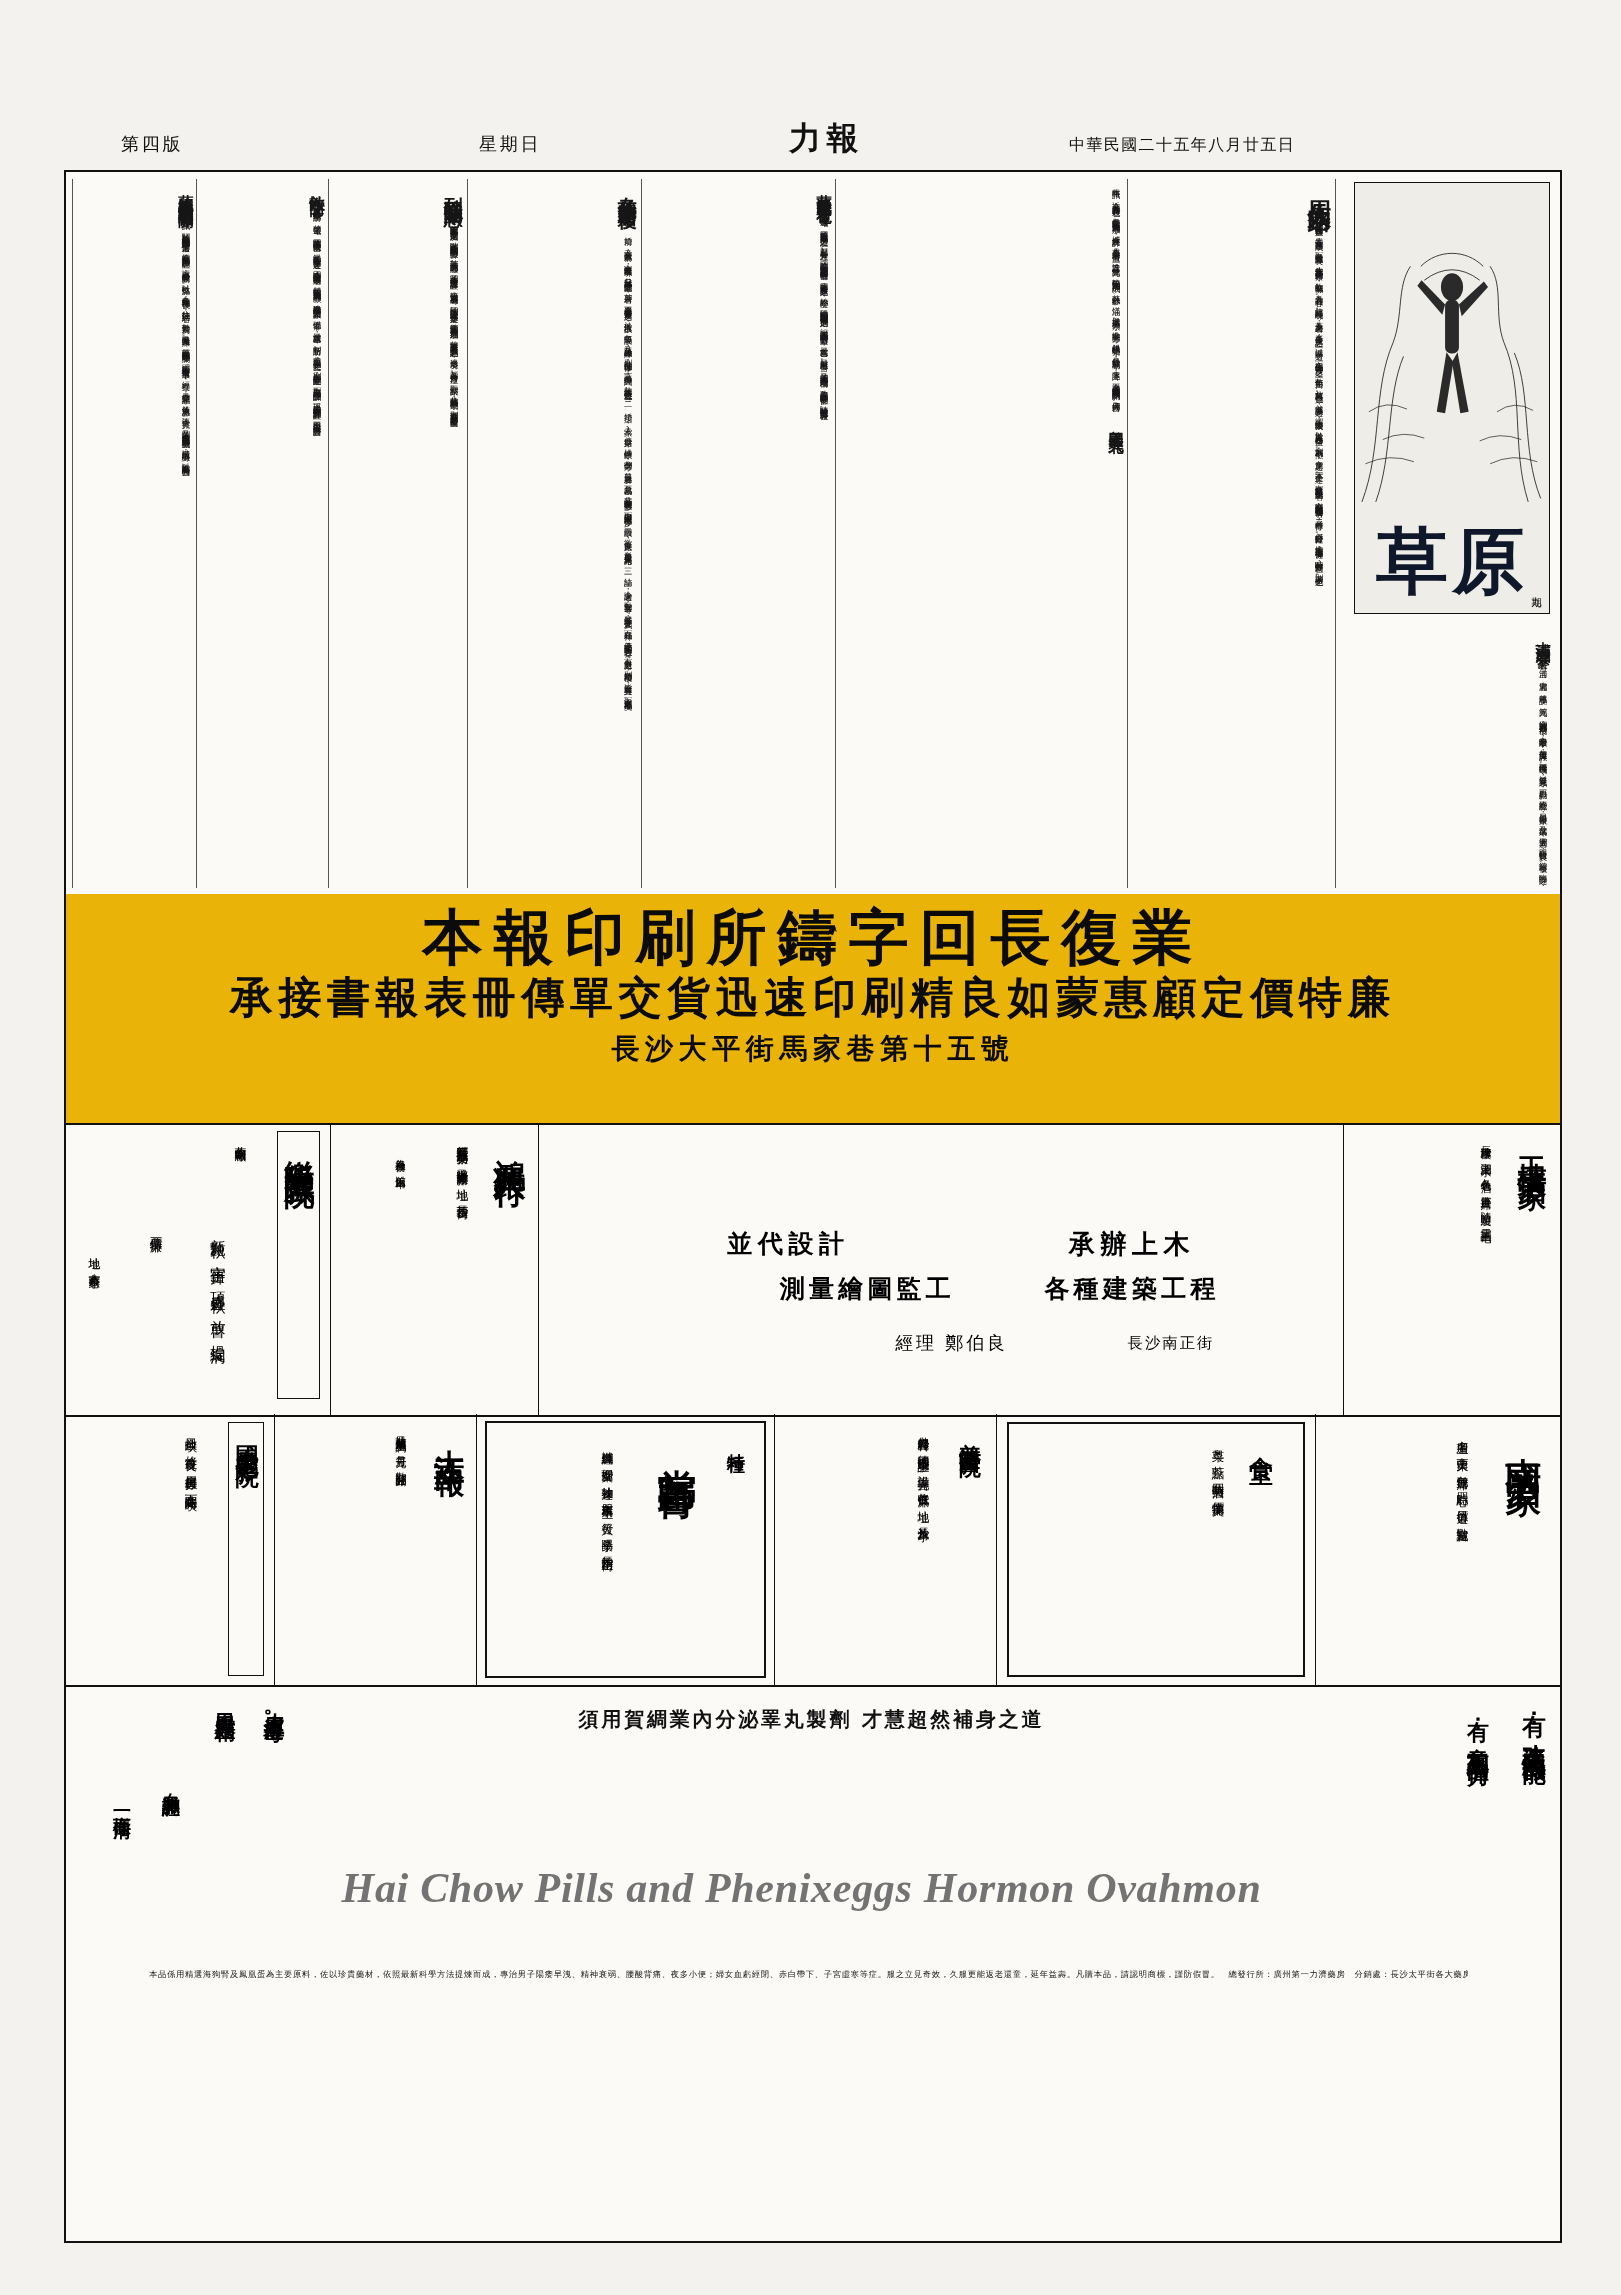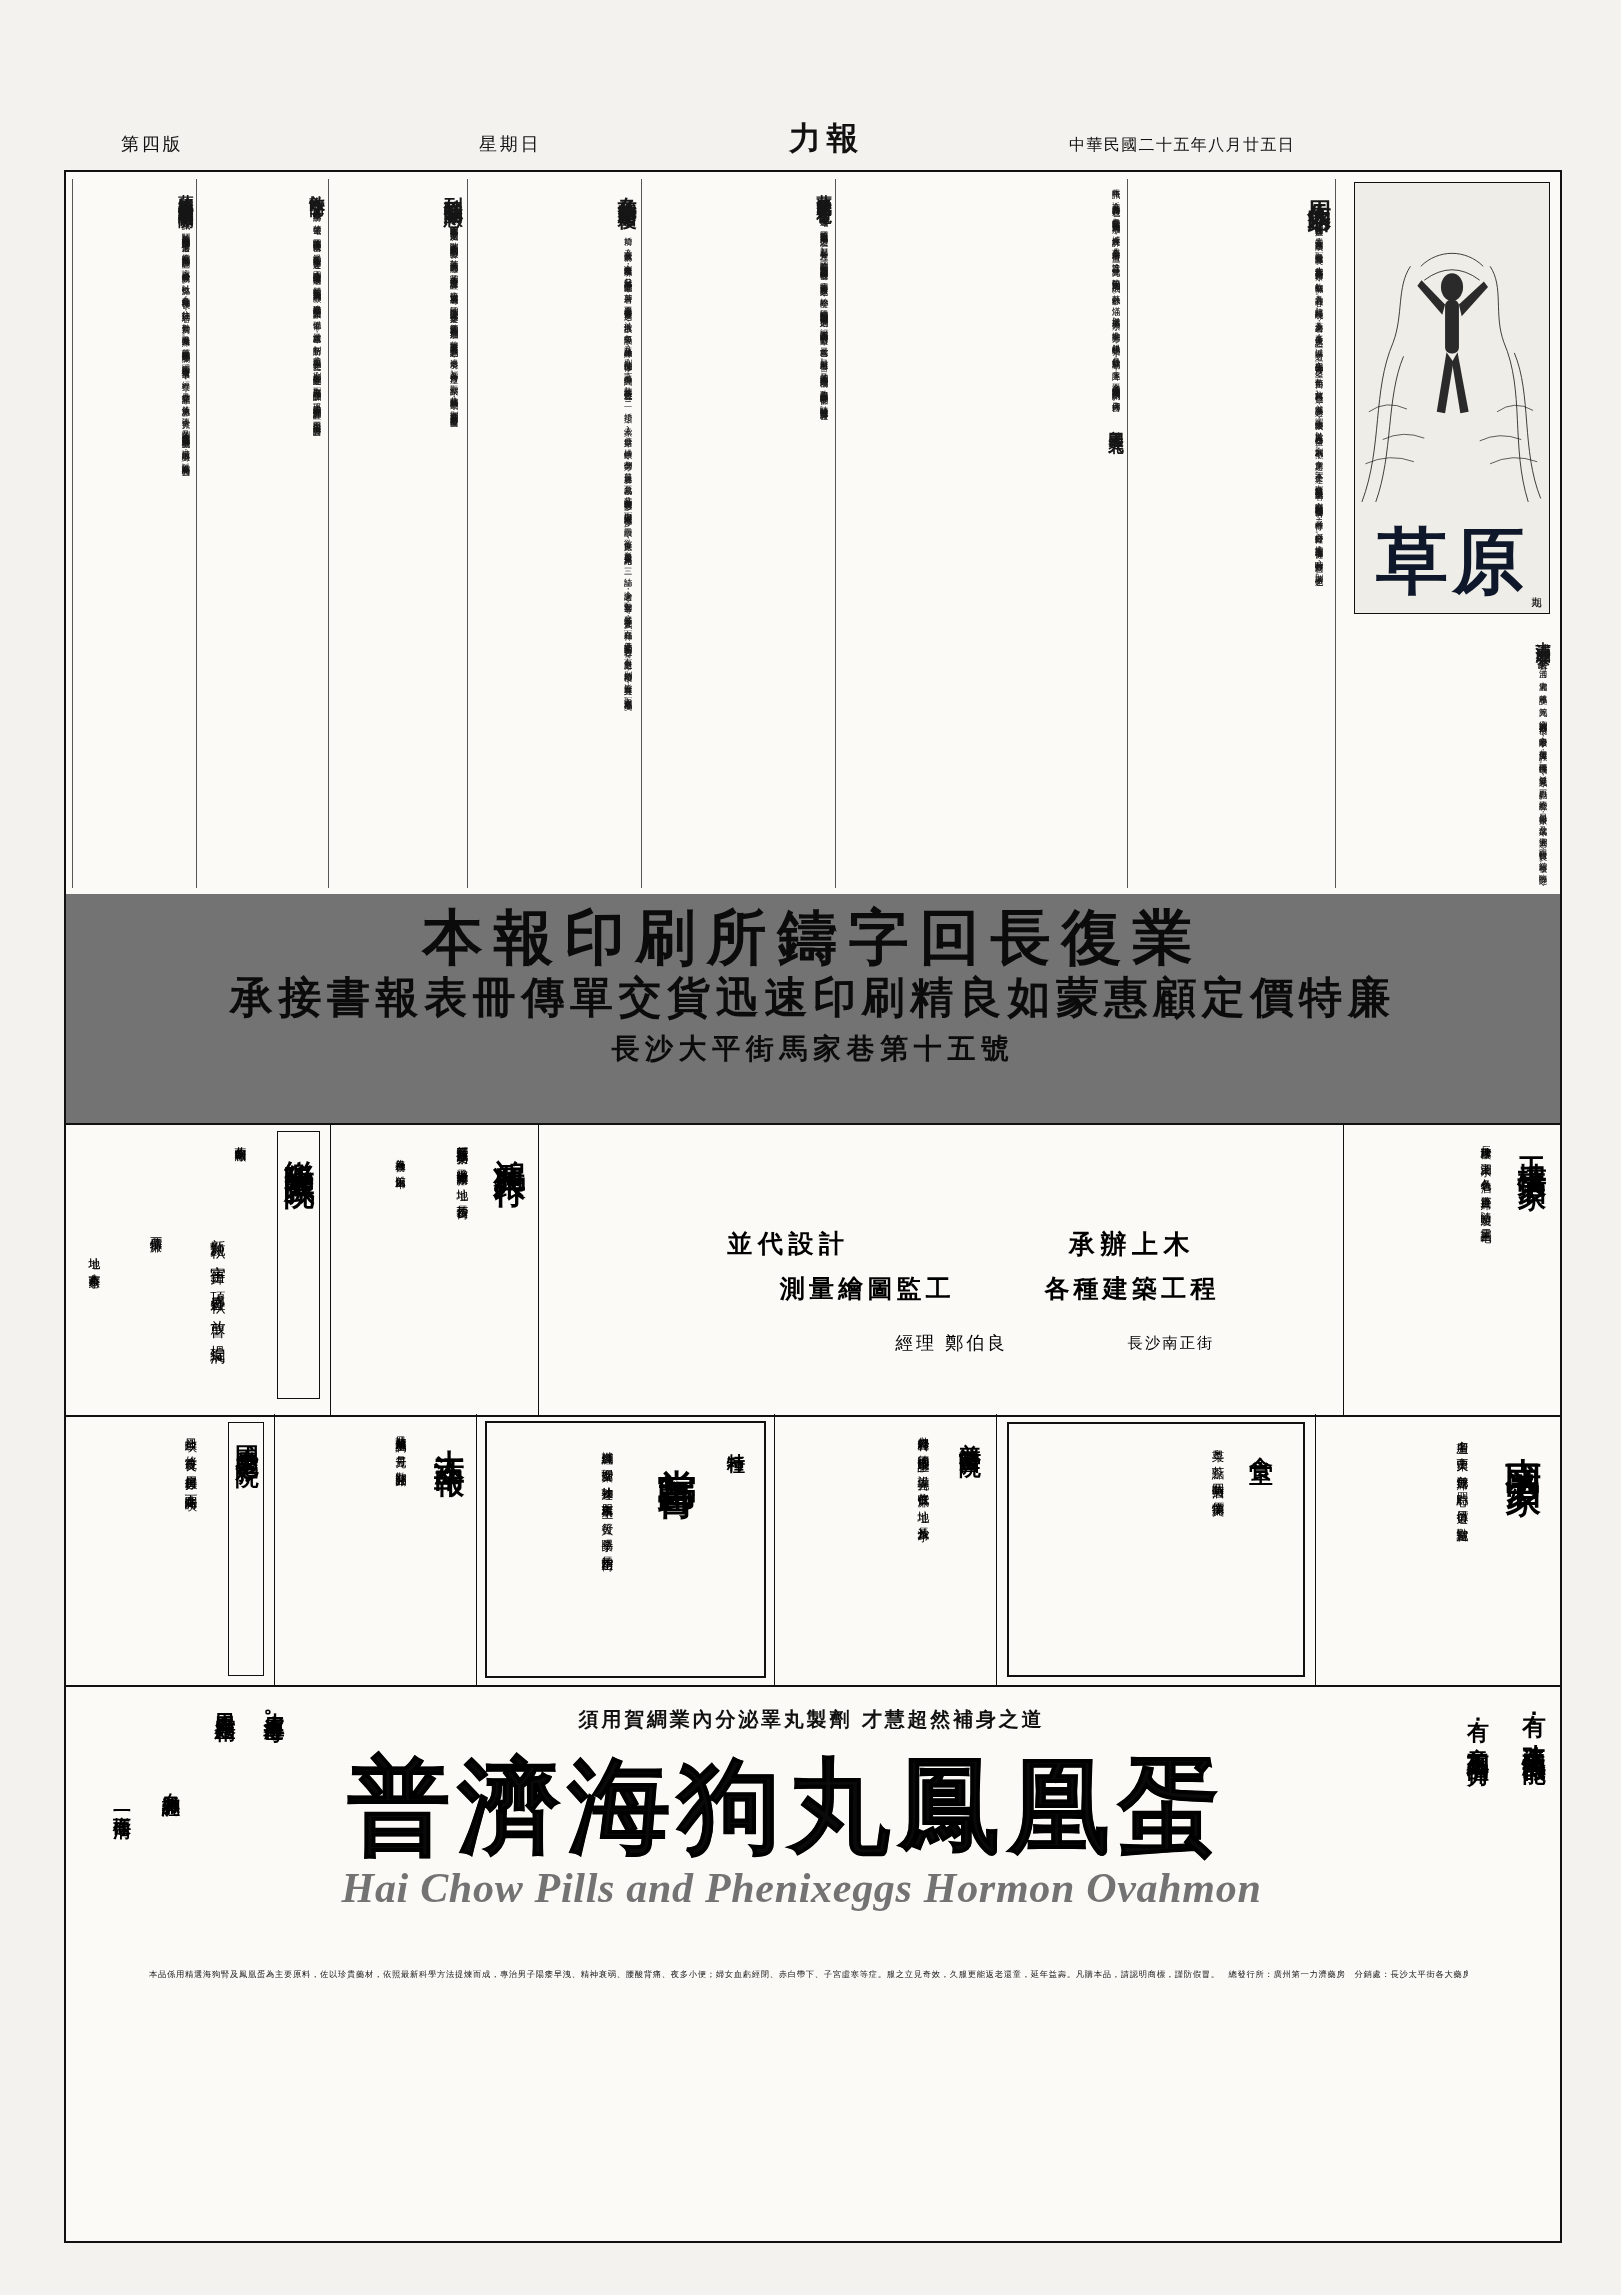--- a/index.html
+++ b/index.html
@@ -66,21 +66,21 @@
     border:1.4px solid #111;background:#efede7;overflow:hidden;
   }
   #woodcut .big{
     position:absolute;left:0;bottom:2.8px;width:100%;text-align:center;
     font-size:72px;font-weight:bold;color:#0f172a;letter-spacing:4.2px;
     font-family:"DejaVu Serif", serif;
   }
   
   #printad{
     position:absolute;left:0;top:722px;width:1494px;height:229px;
-    border-bottom:2.8px solid #111;background:#737373;
+    border-bottom:2.8px solid #111;background:#eab308;
   }
   #printad .l1{
     position:absolute;left:0;top:4.2px;width:100%;text-align:center;
     font-size:60px;font-weight:bold;letter-spacing:11px;color:#0b0b0b;
     font-family:"DejaVu Serif", serif;
   }
   #printad .l2{
     position:absolute;left:0;top:75px;width:100%;text-align:center;
     font-size:43px;font-weight:bold;letter-spacing:5.6px;color:#0b0b0b;
     font-family:"DejaVu Serif", serif;
@@ -313,21 +313,20 @@
       <div class="cell" style="left:1249px;width:244px;">
         <div class="v" style="position:absolute;right:16.7px;top:14px;height:229px;font-size:36px;font-weight:bold;letter-spacing:7px;">南國酒家</div>
         <div class="v" style="position:absolute;right:90px;top:16.7px;height:236px;font-size:11.8px;">名廚主理 中西大菜 包辦筵席 四時點心 價目公道 歡迎試嘗</div>
       </div>
     </div>
 
     <div id="pillad">
       <div class="toprule"></div>
 
       <div class="tagline">須用賀綢業內分泌睪丸製劑 才慧超然補身之道</div>
-      <div class="bigname">普濟海狗丸鳳凰蛋</div>
       <div class="latin">Hai Chow Pills and Phenixeggs Hormon Ovahmon</div>
 
       <div class="slogan-right">
         <div class="v" style="position:absolute;right:0;top:0;height:250px;font-size:23.6px;font-weight:bold;letter-spacing:2.8px;">有：改造兩性的機能</div>
         <div class="v" style="position:absolute;right:56px;top:7px;height:243px;font-size:22px;font-weight:bold;letter-spacing:2.8px;">有：意想不到的偉力</div>
       </div>
 
       <div class="slogan-left">
         <div class="v" style="position:absolute;right:0;top:0;height:250px;font-size:21px;font-weight:bold;letter-spacing:2.8px;">皮膚淫毒。</div>
         <div class="v" style="position:absolute;right:49px;top:0;height:250px;font-size:21px;font-weight:bold;letter-spacing:2.8px;">男服靈精：</div>

